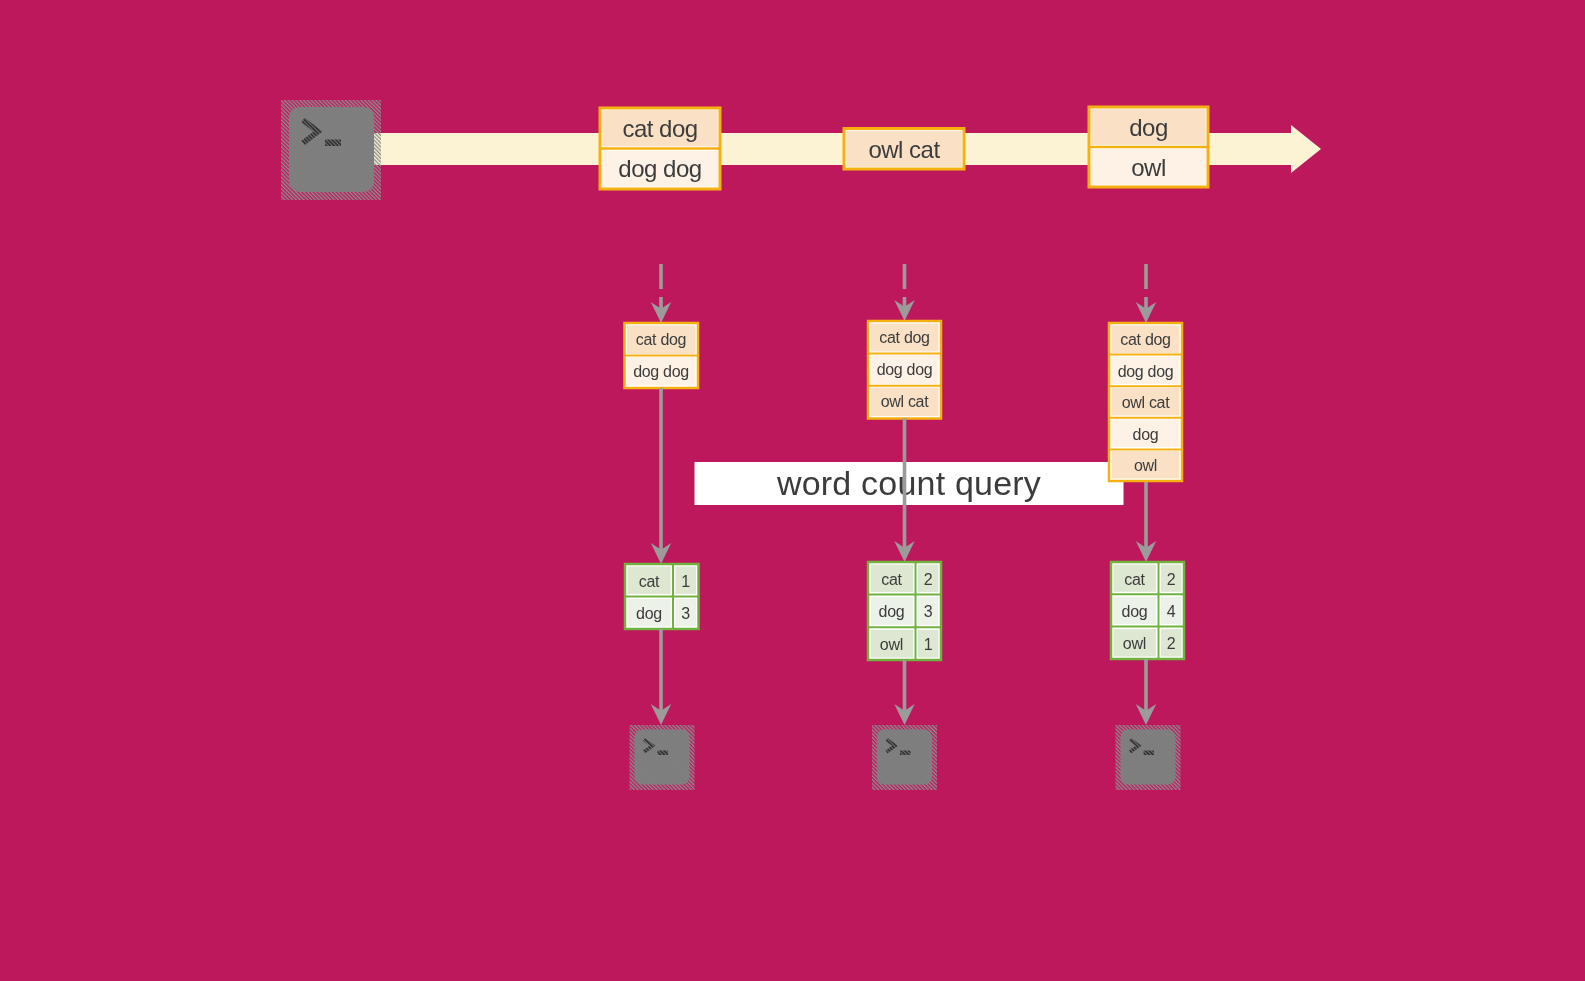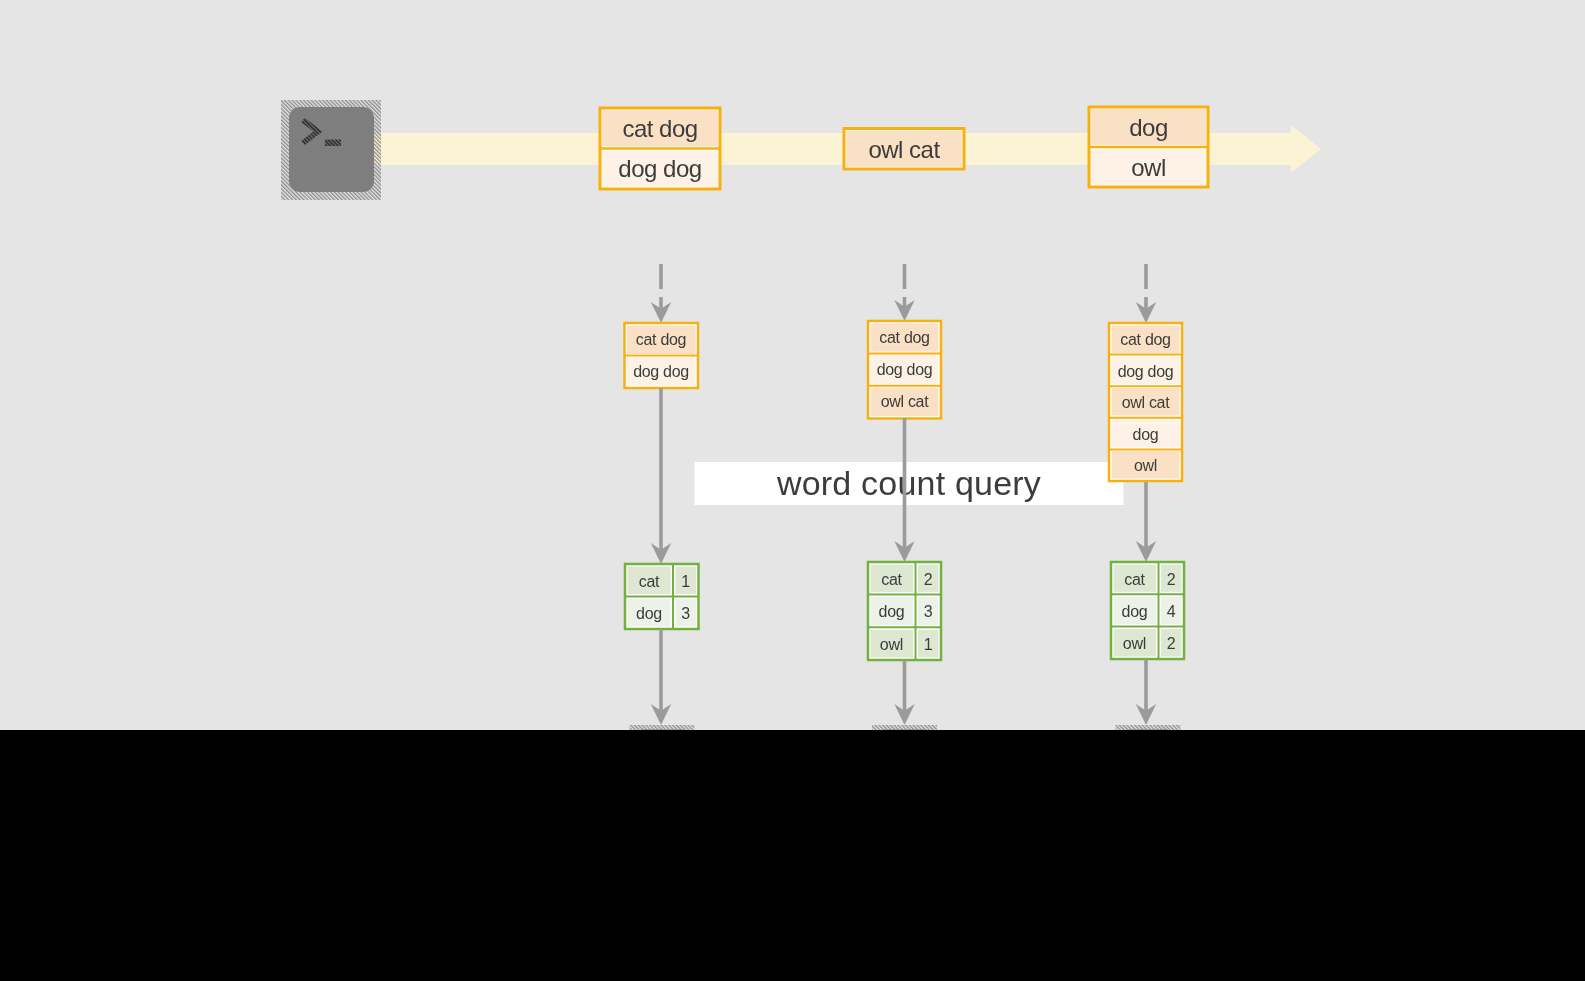--- a/index.html
+++ b/index.html
@@ -1,16 +1,16 @@
 <!DOCTYPE html>
 <html><head>
 <meta charset="utf-8">
 <style>
   html,body{margin:0;padding:0;background:#000;}
-  .stage{position:relative;width:1585px;height:730px;background:#e5e5e5;overflow:hidden;}
+  .stage{position:relative;width:1585px;height:981px;background:#be185d;overflow:hidden;}
   text{font-family:"Liberation Sans",sans-serif;fill:#3c3c3c;}
 </style>
 </head>
 <body>
 <div class="stage">
 <svg width="1585" height="981" viewBox="0 0 1585 981">
 <defs>
   <pattern id="hatch" width="2.7" height="2.7" patternUnits="userSpaceOnUse" patternTransform="rotate(-45)">
     <rect width="1.35" height="2.7" fill="#8d8d8d"></rect>
   </pattern>

